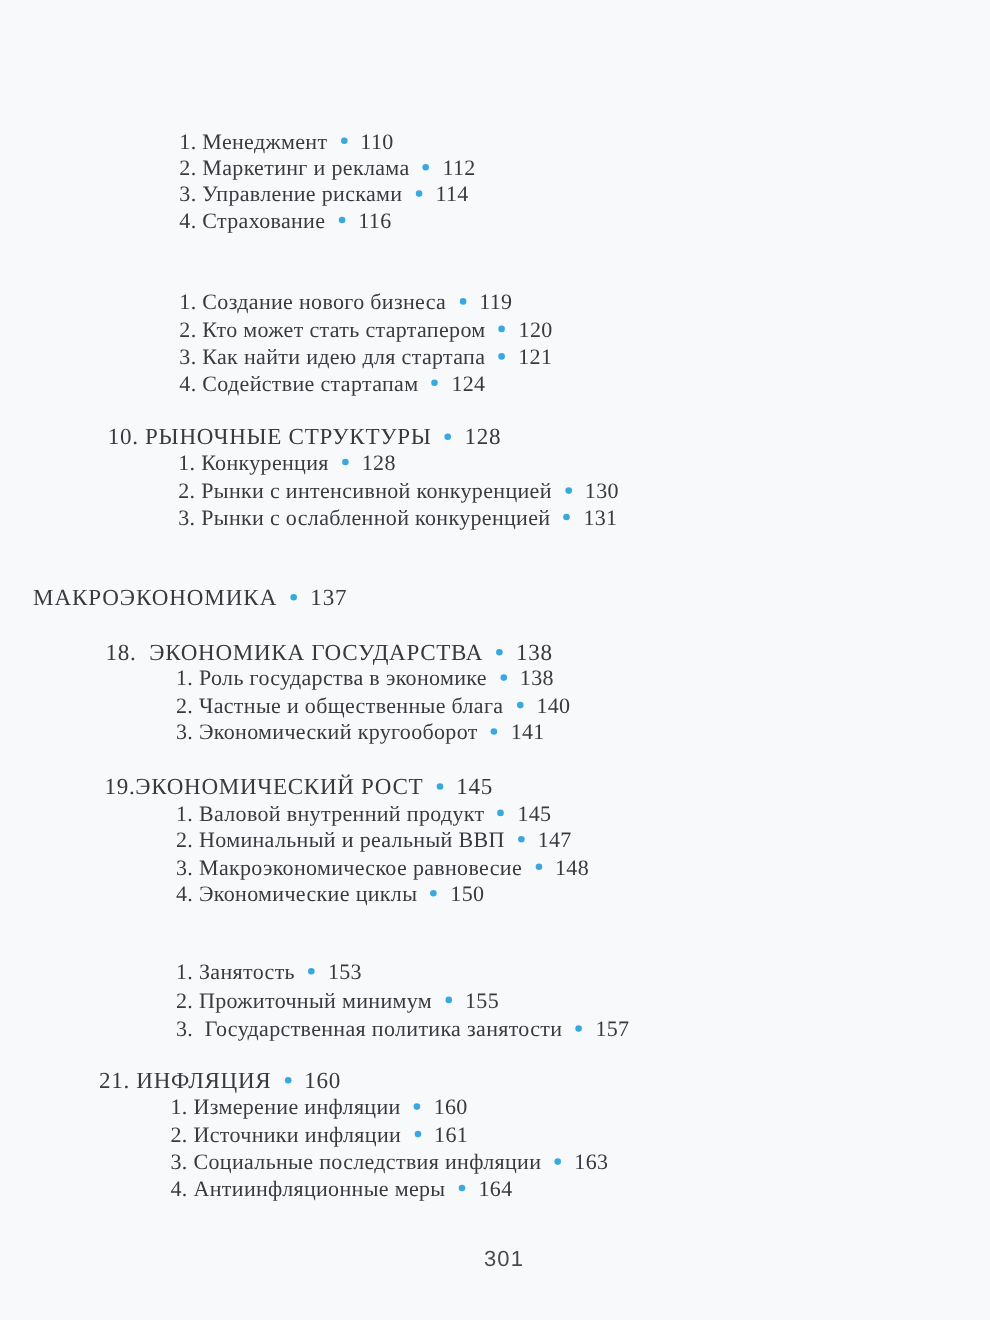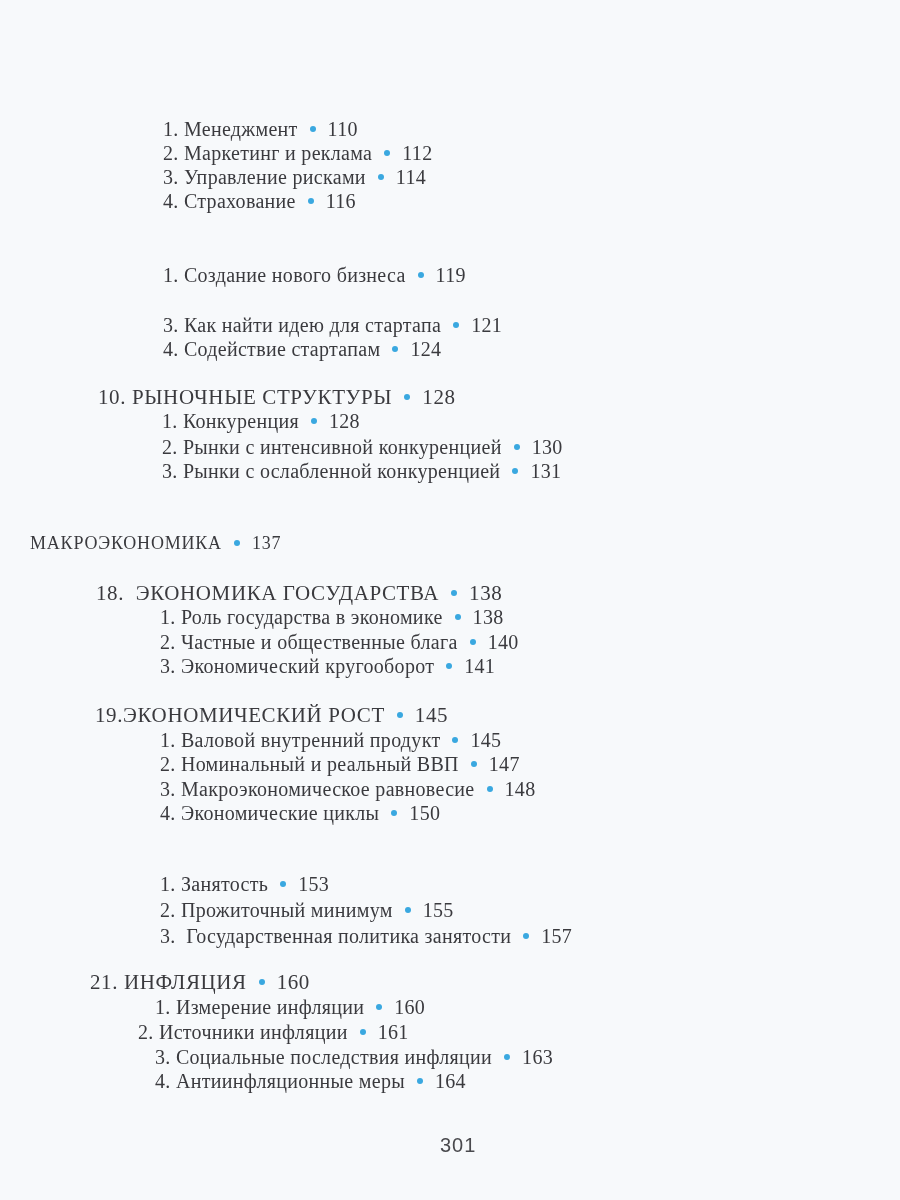--- a/index.html
+++ b/index.html
@@ -13,21 +13,21 @@
   }
   .page { position: absolute; left: 0; top: 0; width: 900px; height: 1200px; }
   .line {
     position: absolute;
     white-space: nowrap;
     font-size: 20px;
     line-height: 24px;
     letter-spacing: 0.3px;
   }
   .chapter { font-size: 21px; letter-spacing: 0.6px; }
-  .part { font-size: 18px; letter-spacing: 0.8px; }
+  .part { font-size: 21px; letter-spacing: 0.8px; }
   .dot {
     display: inline-block;
     width: 6px; height: 6px;
     border-radius: 50%;
     background: #3aa8e0;
     vertical-align: middle;
     margin: 0 12px 0 12px;
     position: relative; top: -2px;
   }
   .pagenum {
@@ -43,20 +43,21 @@
 <body>
 
 <div class="page">
 
   <div class="line" style="left:163px;top:117px"><span>1.</span> <span>Менеджмент</span><span class="dot" style="background: rgb(58, 168, 224);"></span><span>110</span></div>
   <div class="line" style="left:163px;top:141px"><span>2.</span> <span>Маркетинг и реклама</span><span class="dot" style="background: rgb(58, 168, 224);"></span><span>112</span></div>
   <div class="line" style="left:163px;top:165px"><span>3.</span> <span>Управление рисками</span><span class="dot" style="background: rgb(58, 168, 224);"></span><span>114</span></div>
   <div class="line" style="left:163px;top:189px"><span>4.</span> <span>Страхование</span><span class="dot" style="background: rgb(58, 168, 224);"></span><span>116</span></div>
 
   <div class="line" style="left:163px;top:263px"><span>1.</span> <span>Создание нового бизнеса</span><span class="dot" style="background: rgb(58, 168, 224);"></span><span>119</span></div>
+  <div class="line" style="left:163px;top:288px"><span>2.</span> <span>Кто может стать стартапером</span><span class="dot" style="background: rgb(58, 168, 224);"></span><span>120</span></div>
   <div class="line" style="left:163px;top:313px"><span>3.</span> <span>Как найти идею для стартапа</span><span class="dot" style="background: rgb(58, 168, 224);"></span><span>121</span></div>
   <div class="line" style="left:163px;top:337px"><span>4.</span> <span>Содействие стартапам</span><span class="dot" style="background: rgb(58, 168, 224);"></span><span>124</span></div>
 
   <div class="line chapter" style="left:98px;top:385px"><span>10.</span> <span>РЫНОЧНЫЕ СТРУКТУРЫ</span><span class="dot" style="background: rgb(58, 168, 224);"></span><span>128</span></div>
   <div class="line" style="left:162px;top:409px"><span>1.</span> <span>Конкуренция</span><span class="dot" style="background: rgb(58, 168, 224);"></span><span>128</span></div>
   <div class="line" style="left:162px;top:435px"><span>2.</span> <span>Рынки с интенсивной конкуренцией</span><span class="dot" style="background: rgb(58, 168, 224);"></span><span>130</span></div>
   <div class="line" style="left:162px;top:459px"><span>3.</span> <span>Рынки с ослабленной конкуренцией</span><span class="dot" style="background: rgb(58, 168, 224);"></span><span>131</span></div>
 
   <div class="line part" style="left:30px;top:531px"><span>МАКРОЭКОНОМИКА</span><span class="dot" style="background: rgb(58, 168, 224);"></span><span>137</span></div>
 
@@ -70,18 +71,18 @@
   <div class="line" style="left:160px;top:752px"><span>2.</span> <span>Номинальный и реальный ВВП</span><span class="dot" style="background: rgb(58, 168, 224);"></span><span>147</span></div>
   <div class="line" style="left:160px;top:777px"><span>3.</span> <span>Макроэкономическое равновесие</span><span class="dot" style="background: rgb(58, 168, 224);"></span><span>148</span></div>
   <div class="line" style="left:160px;top:801px"><span>4.</span> <span>Экономические циклы</span><span class="dot" style="background: rgb(58, 168, 224);"></span><span>150</span></div>
 
   <div class="line" style="left:160px;top:872px"><span>1.</span> <span>Занятость</span><span class="dot" style="background: rgb(58, 168, 224);"></span><span>153</span></div>
   <div class="line" style="left:160px;top:898px"><span>2.</span> <span>Прожиточный минимум</span><span class="dot" style="background: rgb(58, 168, 224);"></span><span>155</span></div>
   <div class="line" style="left:160px;top:924px"><span>3.</span>&nbsp; <span>Государственная политика занятости</span><span class="dot" style="background: rgb(58, 168, 224);"></span><span>157</span></div>
 
   <div class="line chapter" style="left:90px;top:970px"><span>21.</span> <span>ИНФЛЯЦИЯ</span><span class="dot" style="background: rgb(58, 168, 224);"></span><span>160</span></div>
   <div class="line" style="left:155px;top:995px"><span>1.</span> <span>Измерение инфляции</span><span class="dot" style="background: rgb(58, 168, 224);"></span><span>160</span></div>
-  <div class="line" style="left:138px;top:1020px"><span>2.</span> <span>Источники инфляции</span><span class="dot" style="background: rgb(58, 168, 224);"></span><span>161</span></div>
+  <div class="line" style="left:155px;top:1020px"><span>2.</span> <span>Источники инфляции</span><span class="dot" style="background: rgb(58, 168, 224);"></span><span>161</span></div>
   <div class="line" style="left:155px;top:1045px"><span>3.</span> <span>Социальные последствия инфляции</span><span class="dot" style="background: rgb(58, 168, 224);"></span><span>163</span></div>
   <div class="line" style="left:155px;top:1069px"><span>4.</span> <span>Антиинфляционные меры</span><span class="dot" style="background: rgb(58, 168, 224);"></span><span>164</span></div>
 
   <div class="pagenum">301</div>
 </div>
 
 </body></html>

